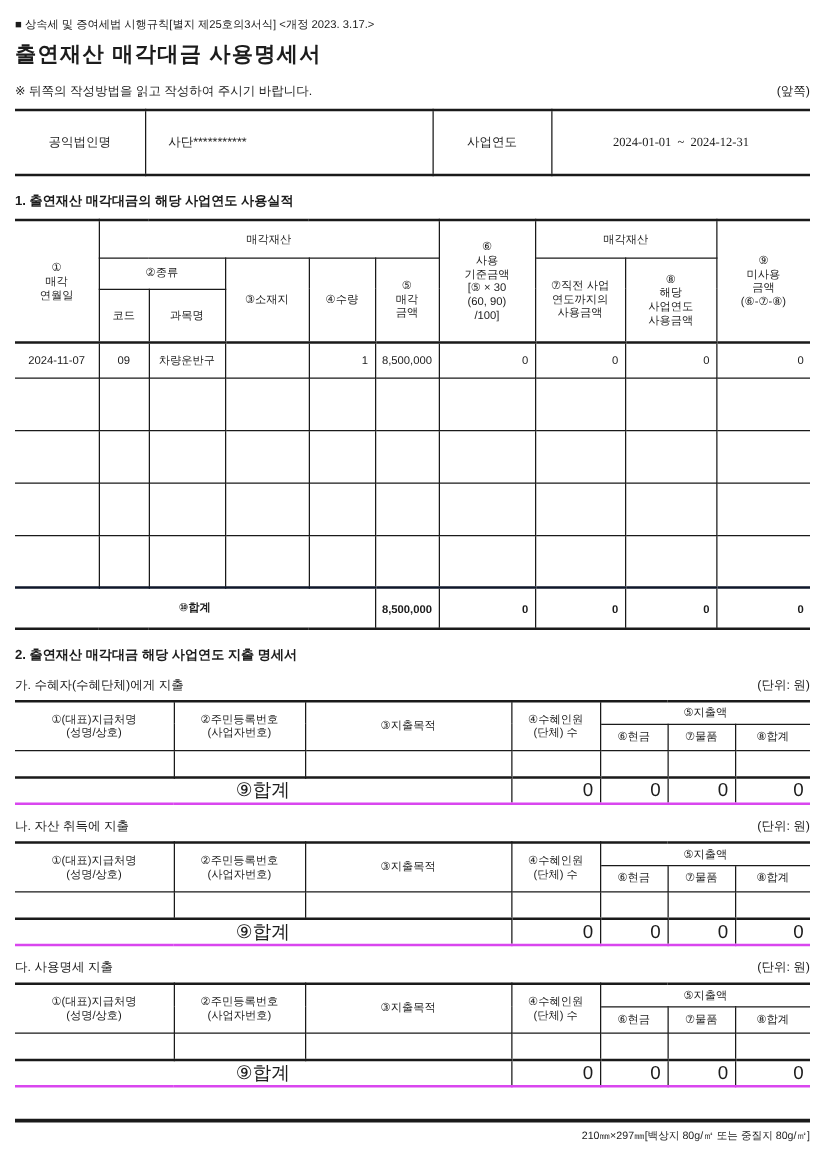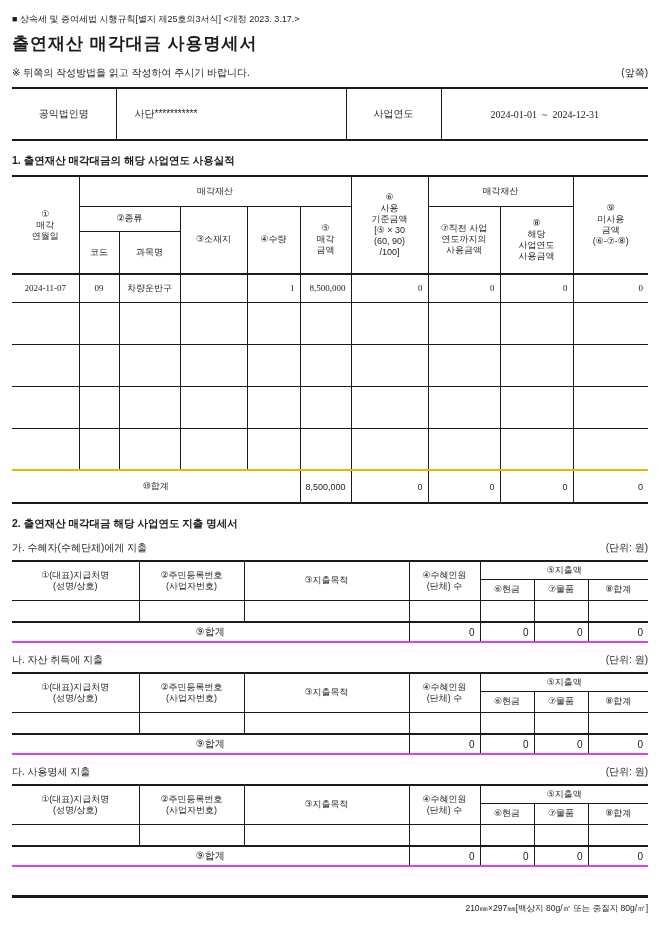--- a/index.html
+++ b/index.html
@@ -25,33 +25,33 @@
 
   .sec-title { font-size:10.5px; font-weight:bold; margin:13px 0 7px 0; }
 
   .t1 { border-top:2px solid #1a1a1a; border-bottom:2px solid #1a1a1a; }
   .t1 th { font-size:9px; text-align:center; line-height:11px; }
   .t1 td { font-size:9px; }
   .pre { white-space:pre-line; }
   .t1 tr.h1 { height:30px; }
   .t1 tr.h2 { height:25px; }
   .t1 tr.h3 { height:43px; }
-  .t1 tr.dr { height:28px;font-family:Liberation Serif, serif; }
+  .t1 tr.dr { height:28px; }
   .t1 tr.dr td { border-top:2px solid #1a1a1a; }
   .t1 tr.er { height:42px; }
   .t1 tr.total { height:33px; }
-  .t1 tr.total td { border-top:2px solid #eab308; }
+  .t1 tr.total td { border-top:2px solid #0f172a;font-weight:bold; }
   .center { text-align:center; }
   .num { text-align:right; padding-right:5px; }
 
   .sub-head { display:flex; justify-content:space-between; align-items:flex-start;
               font-size:10px; margin:10px 0 5px 0; }
   .t2 { border-top:2px solid #1a1a1a; border-bottom:2px solid #d946ef; }
   .t2 th { font-size:9px; text-align:center; line-height:11px; }
-  .t2 td { font-size:10px; }
+  .t2 td { font-size:15px; }
   .t2 tr.h1 { height:18px; }
   .t2 tr.h2 { height:21px; }
   .t2 tr.er { height:22px; }
   .t2 tr.sum { height:20px; }
   .t2 tr.sum td { border-top:2px solid #1a1a1a; }
 
   .bottom-rule { position:absolute; left:12px; right:13px; top:895px; height:3px; background:#1a1a1a; }
   .footer { position:absolute; right:13px; top:903px; font-size:8.5px; }
 </style>
 </head>

